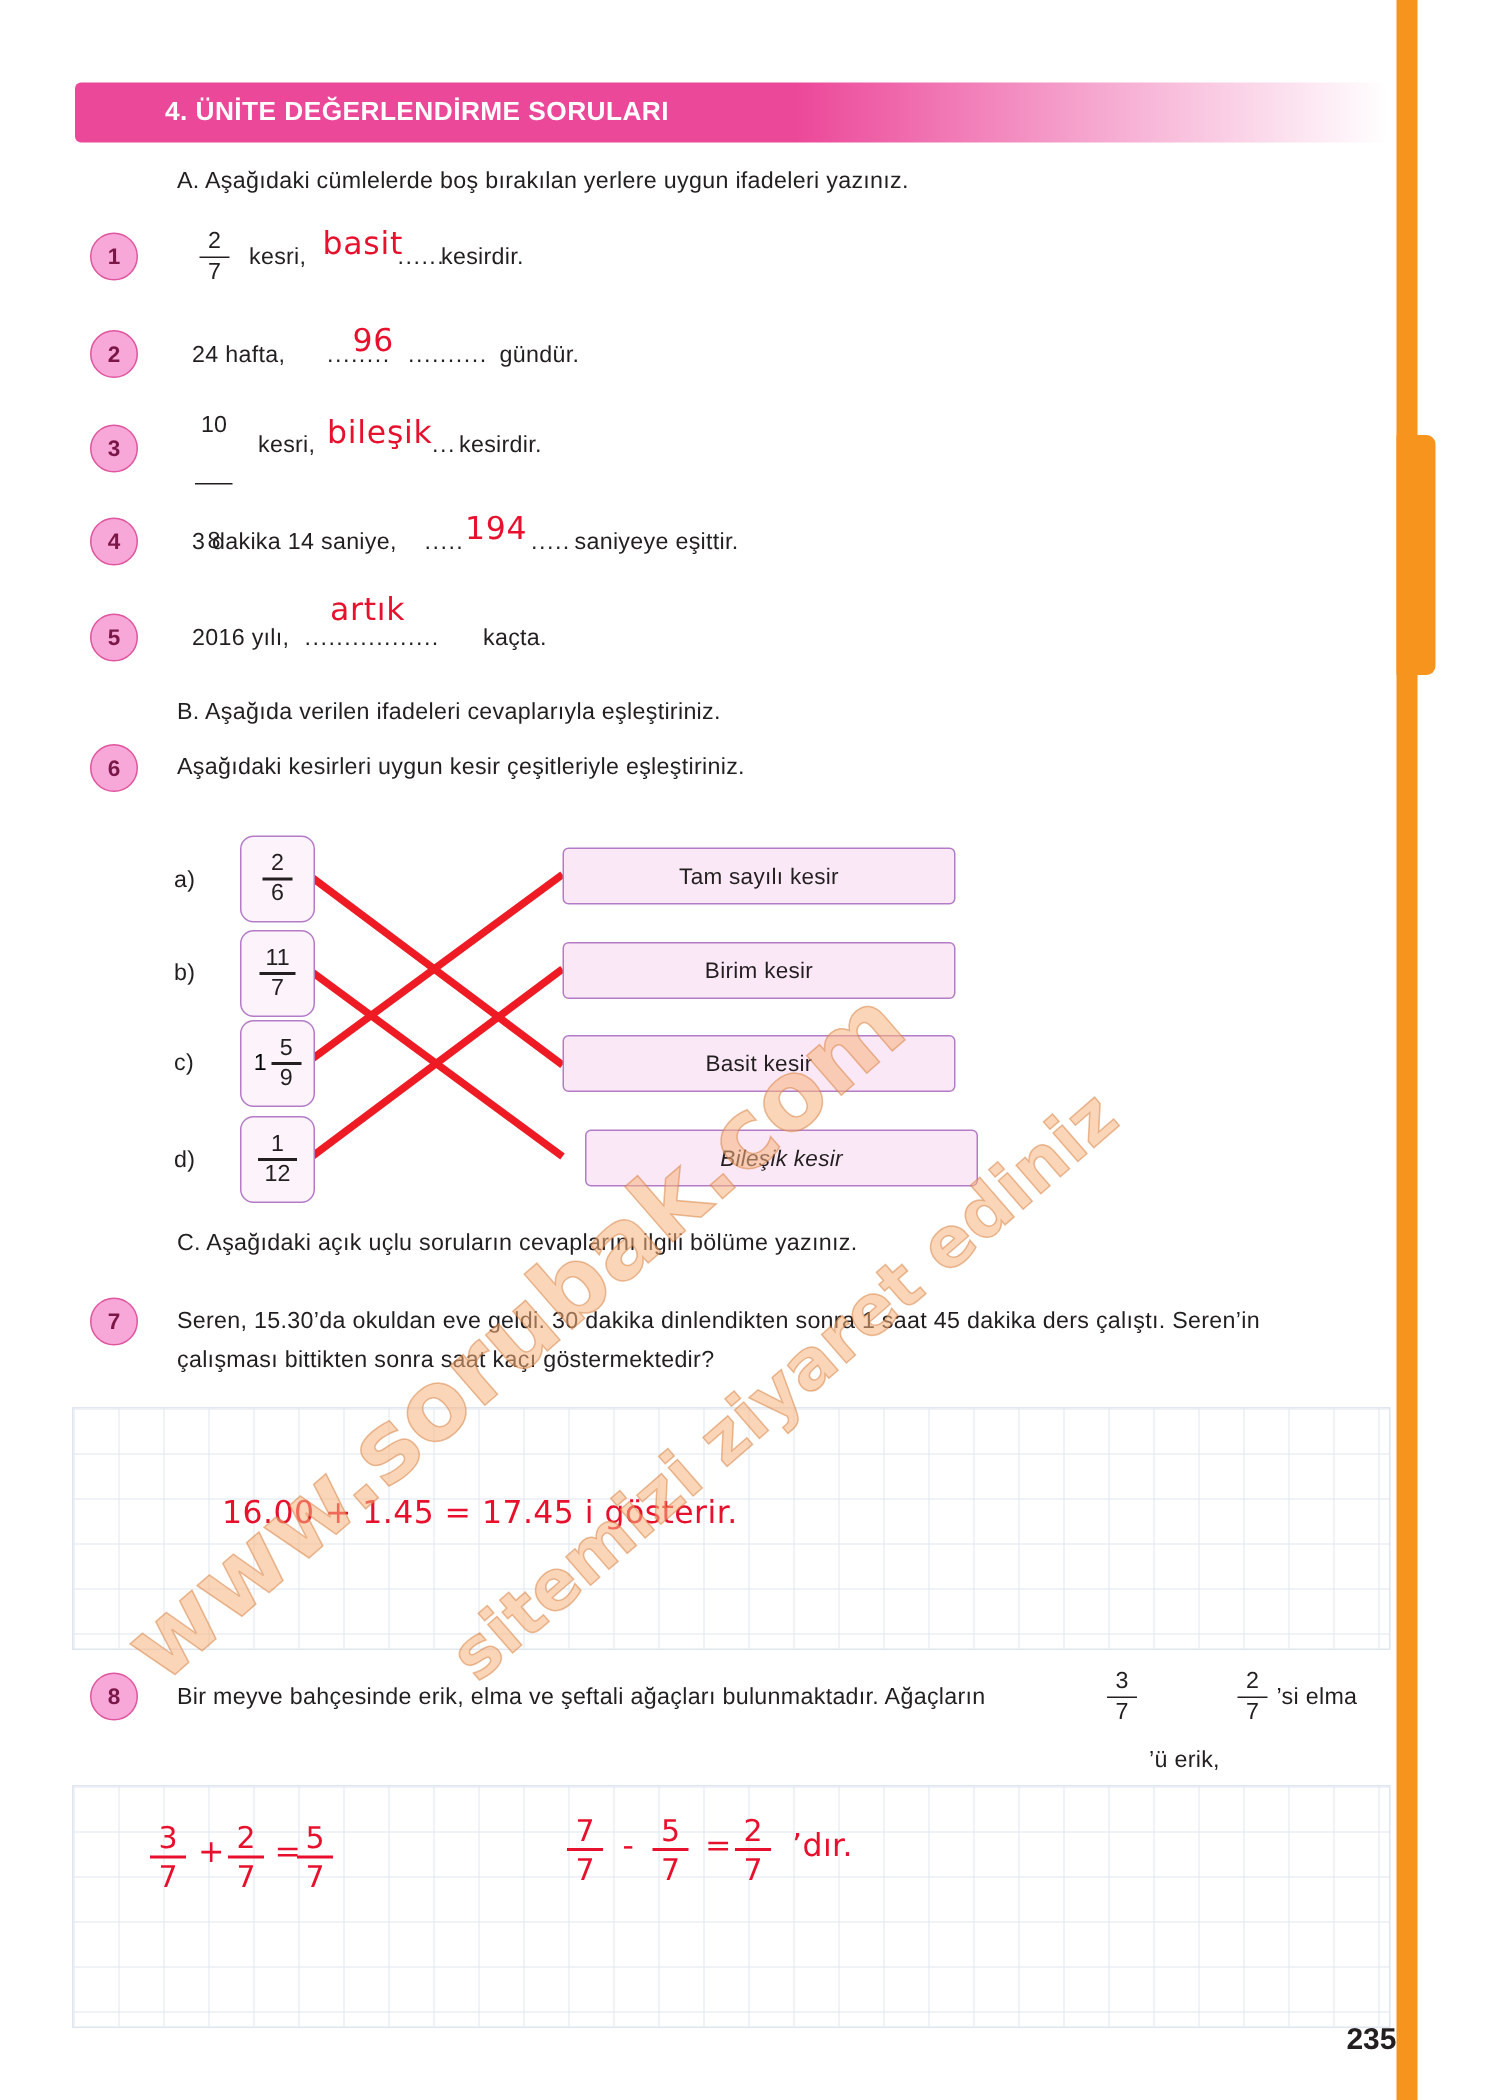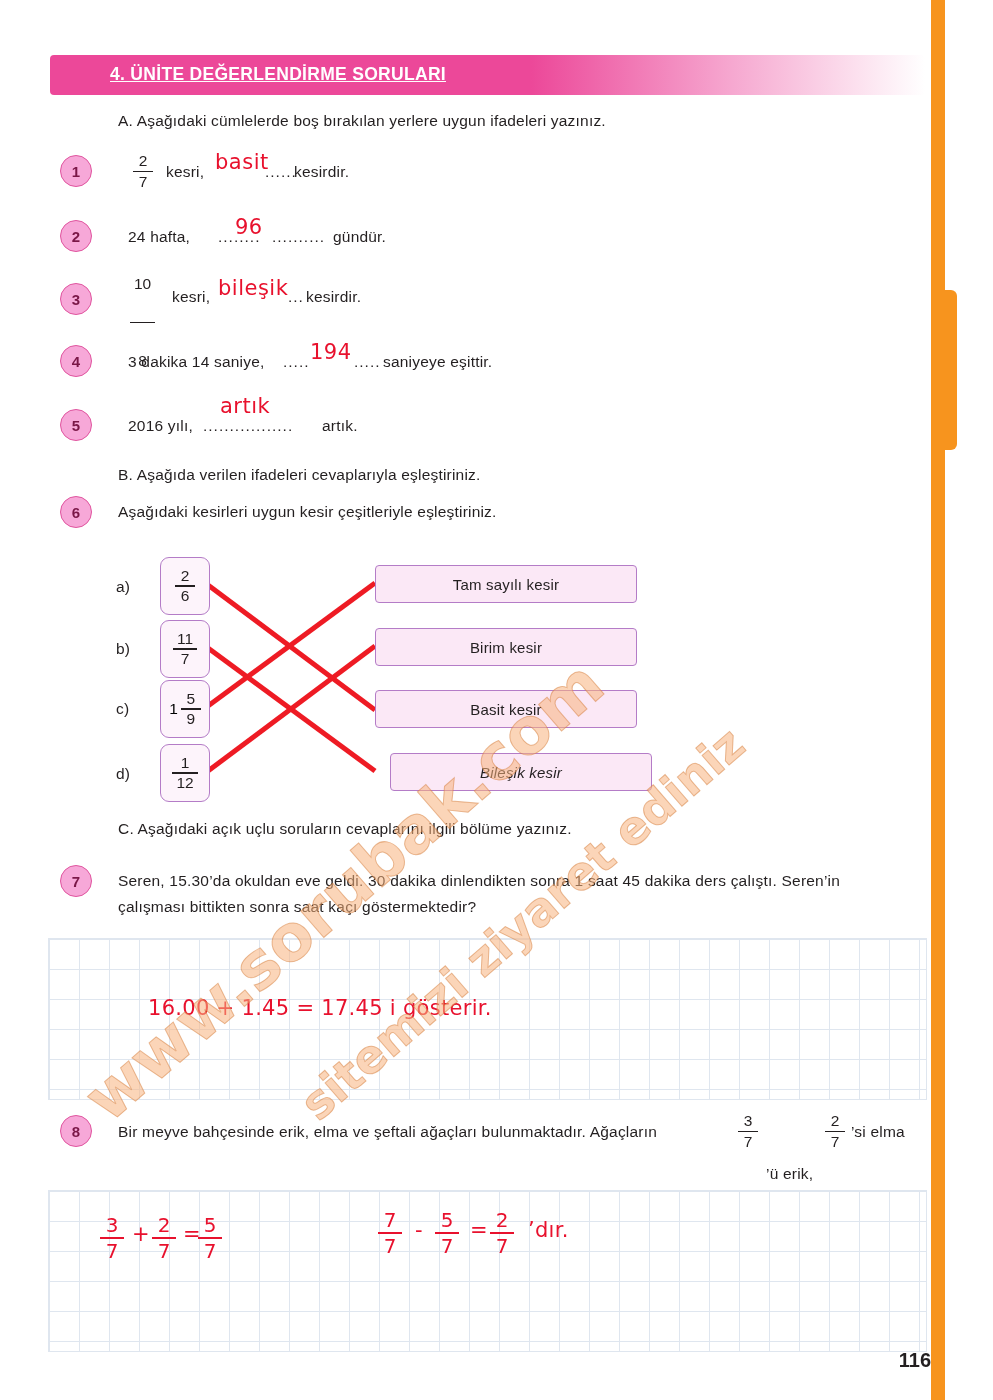--- a/index.html
+++ b/index.html
@@ -58,21 +58,20 @@
     border-radius: 4px;
   }
   .header-title {
     position: absolute;
     left: 110px;
     top: 64px;
     font-size: 17.5px;
     font-weight: bold;
     color: #ffffff;
     letter-spacing: 0.3px;
-    text-decoration: underline;
   }
   
   .txt {
     position: absolute;
     font-size: 15.5px;
     color: #231f20;
     letter-spacing: 0.2px;
   }
   
   .qnum {
@@ -250,21 +249,21 @@
   <div class="txt" style="left:128px; top:353px;">3 dakika 14 saniye,</div>
   <div class="dots" style="left:283px; top:353px;">.....</div>
   <div class="hand" style="left:310px; top:340px;">194</div>
   <div class="dots" style="left:354px; top:353px;">.....</div>
   <div class="txt" style="left:383px; top:353px;">saniyeye eşittir.</div>
 
   <div class="qnum" style="left:60px; top:409px;">5</div>
   <div class="txt" style="left:128px; top:417px;">2016 yılı,</div>
   <div class="hand" style="left:220px; top:394px;">artık</div>
   <div class="dots" style="left:203px; top:417px;">.................</div>
-  <div class="txt" style="left:322px; top:417px;">artık.</div>
+  <div class="txt" style="left:322px; top:417px;">kaçta.</div>
 
   <div class="txt" style="left:118px; top:466px;">B. Aşağıda verilen ifadeleri cevaplarıyla eşleştiriniz.</div>
 
   <div class="qnum" style="left:60px; top:496px;">6</div>
   <div class="txt" style="left:118px; top:503px;">Aşağıdaki kesirleri uygun kesir çeşitleriyle eşleştiriniz.</div>
 
   <svg class="lines" width="993" height="1400">
 
     <line x1="208" y1="585" x2="375" y2="710" stroke="#ee1b24" stroke-width="5"></line>
 
@@ -375,20 +374,20 @@
     <span>7</span>
   </div>
   <div class="answer-red" style="left:470px; top:1218px;">=</div>
   <div class="rfrac" style="left:490px; top:1210px;">
     <span>2</span>
     <span class="bar"></span>
     <span>7</span>
   </div>
   <div class="answer-red" style="left:528px; top:1218px;">’dır.</div>
 
-  <div class="page-number">116</div>
+  <div class="page-number">235</div>
 
   <div class="watermark">
     <div class="wm-text" style="left:70px; top:1080px; font-size:64px; transform: rotate(-41deg); transform-origin: left top;">www.sorubak.com</div>
     <div class="wm-text" style="left:290px; top:1090px; font-size:46px; transform: rotate(-41deg); transform-origin: left top;">sitemizi ziyaret ediniz</div>
   </div>
 
 </div>
 
 </body></html>

